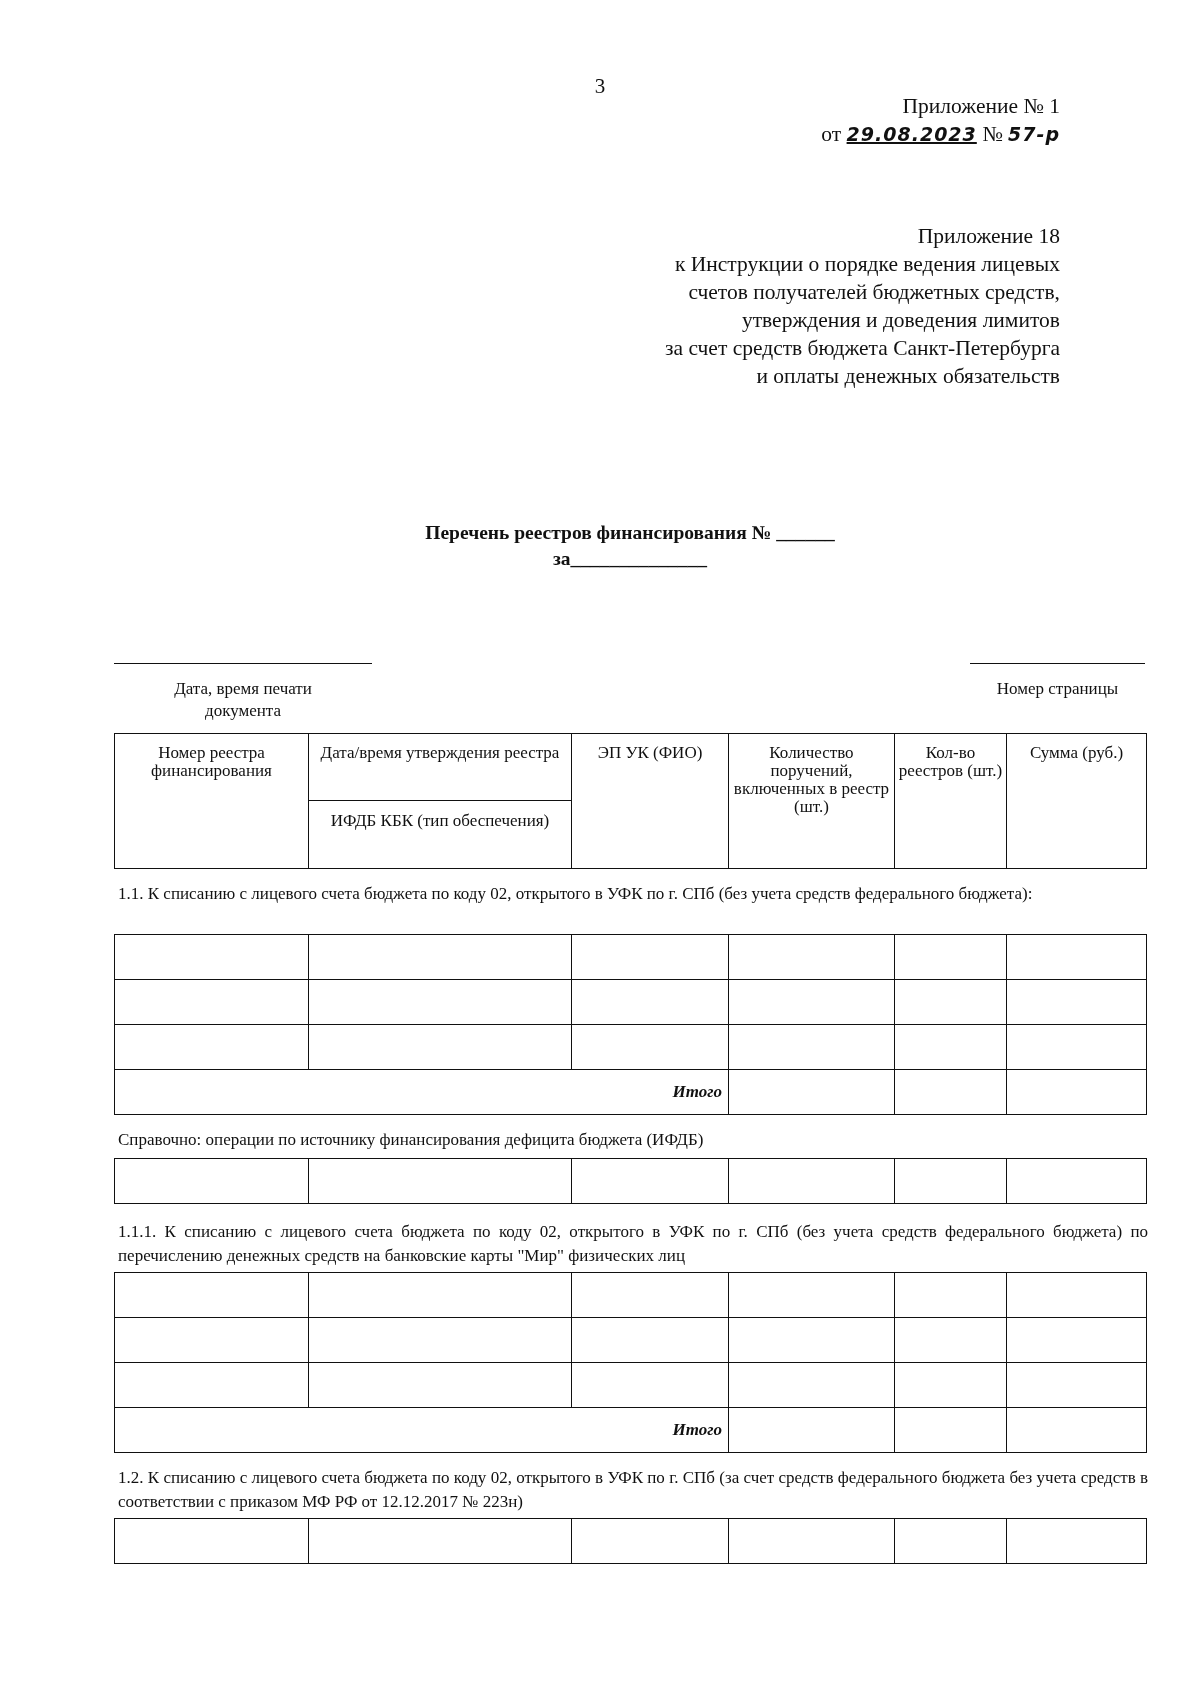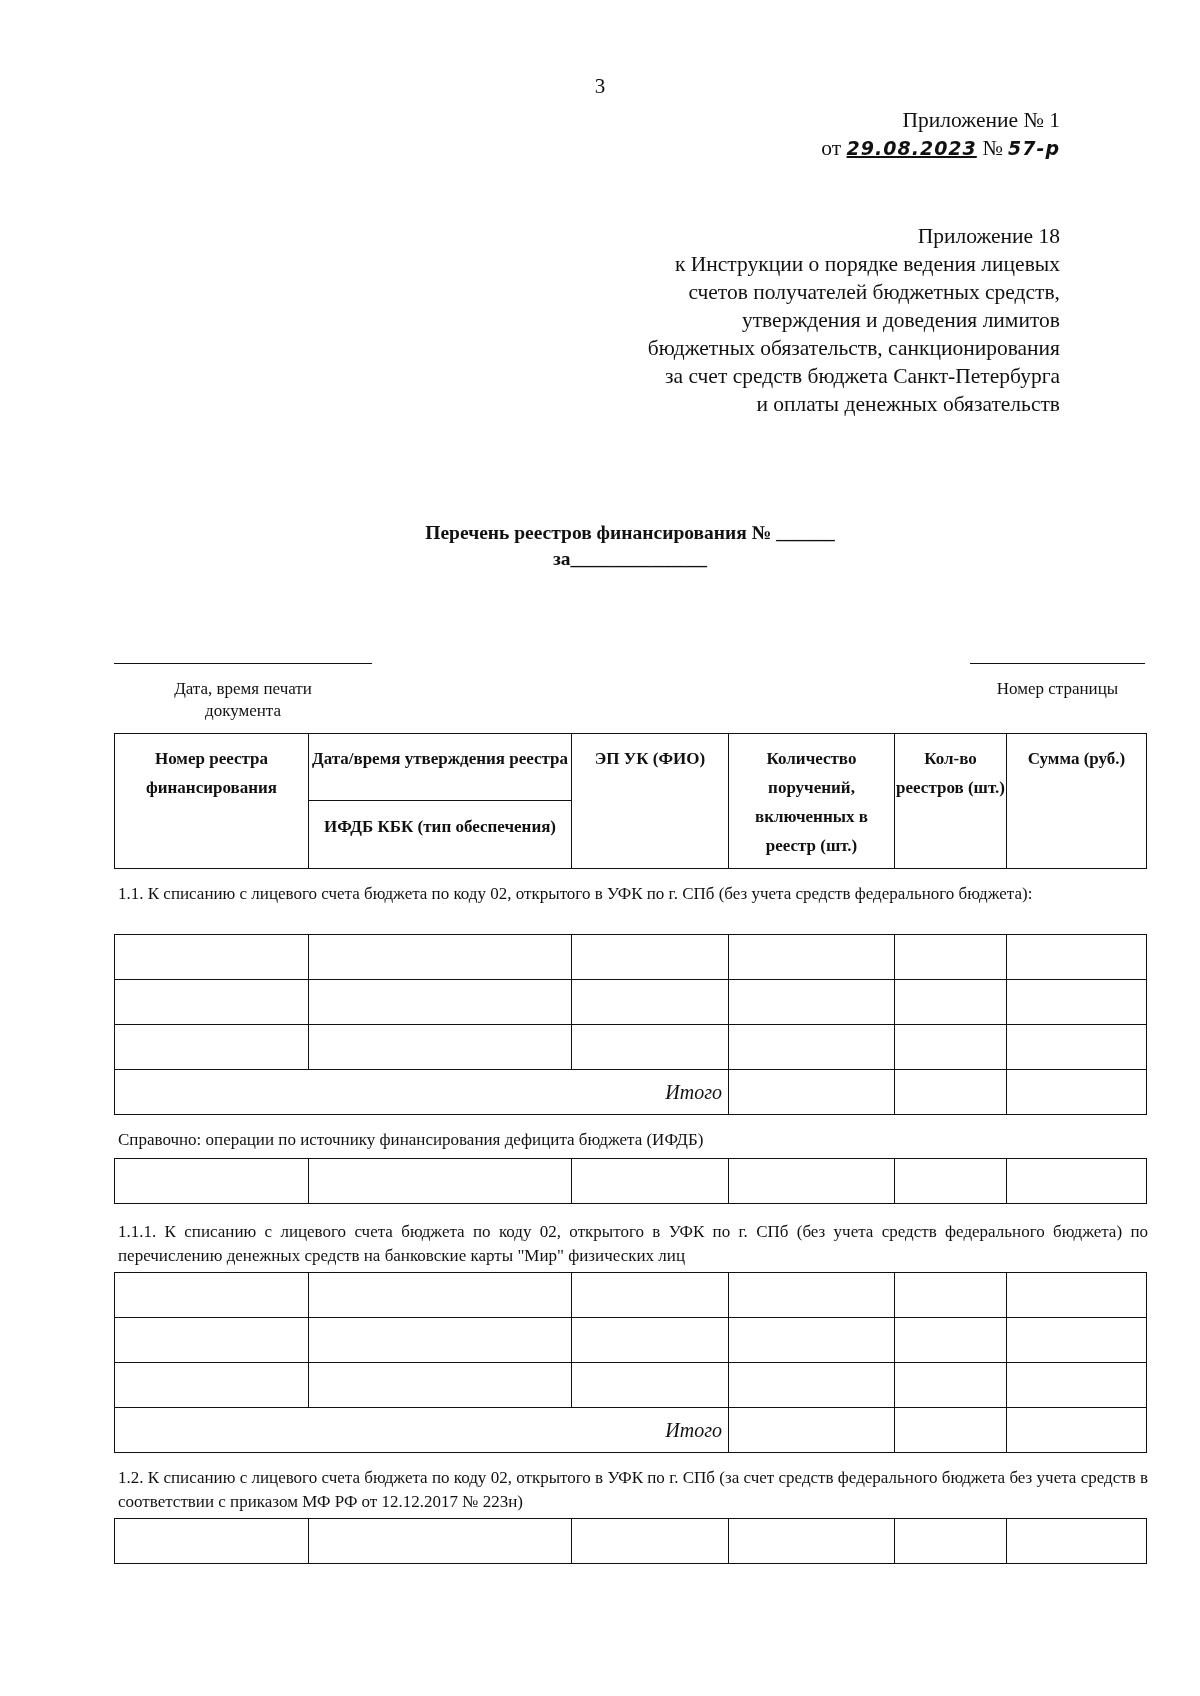--- a/index.html
+++ b/index.html
@@ -10,45 +10,44 @@
   .abs { position: absolute; }
   .page-num { left: 0; width: 1200px; top: 74px; text-align: center; font-size: 21px; }
   .right-block { right: 140px; text-align: right; font-size: 21.5px; line-height: 28px; }
   .hand { font-family: "DejaVu Sans", sans-serif; font-weight: bold; font-style: italic; font-size: 19px; letter-spacing: 1px; }
   .hand.u { text-decoration: underline; text-decoration-thickness: 2px; }
   .title { left: 0; width: 1260px; text-align: center; font-weight: bold; font-size: 19.5px; line-height: 26px; }
   .line { border-top: 1.5px solid #111; height: 0; }
   .caption { font-size: 17px; line-height: 22px; text-align: center; }
   table { border-collapse: collapse; position: absolute; left: 114px; width: 1032px; table-layout: fixed; }
   td { border: 1.5px solid #111; padding: 0; vertical-align: top; }
-  .hdr td { font-weight: bold; font-size: 17px; line-height: 29px; text-align: center; padding-top: 10px; }
-  .total { text-align: right; font-weight: normal; font-style: italic; font-size: 20px; padding-right: 6px; vertical-align: middle; }
+  .hdr td { font-weight: normal; font-size: 17px; line-height: 18px; text-align: center; padding-top: 10px; }
+  .total { text-align: right; font-weight: bold; font-style: italic; font-size: 17px; padding-right: 6px; vertical-align: middle; }
   .note { left: 118px; width: 1030px; font-size: 17px; line-height: 24px; text-align: justify; }
 </style>
 </head>
 <body>
 
 <div class="abs page-num">3</div>
 
-<div class="abs right-block" style="top:106px;">
+<div class="abs right-block" style="top:92px;">
   <div>Приложение № 1</div>
   <div>
     <span>от</span>
     <span class="hand u">29.08.2023</span>
     <span>№</span>
     <span class="hand">57-р</span>
   </div>
 </div>
 
 <div class="abs right-block" style="top:222px;margin-left:11px;">
   <div>Приложение 18</div>
   <div>к Инструкции о порядке ведения лицевых</div>
   <div>счетов получателей бюджетных средств,</div>
   <div>утверждения и доведения лимитов</div>
-  <div>бюджетных обязательств, санкционирования</div>
   <div>за счет средств бюджета Санкт-Петербурга</div>
   <div>и оплаты денежных обязательств</div>
 </div>
 
 <div class="abs title" style="top:520px;">
   <div>Перечень реестров финансирования № ______</div>
   <div>за______________</div>
 </div>
 
 <div class="abs line" style="left:114px; top:663px; width:258px;"></div>

